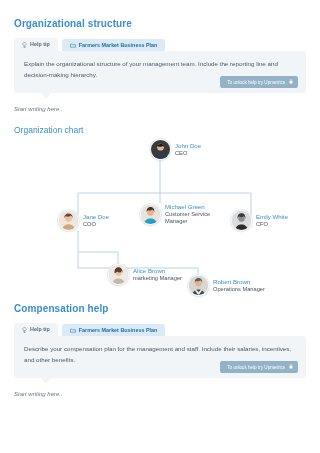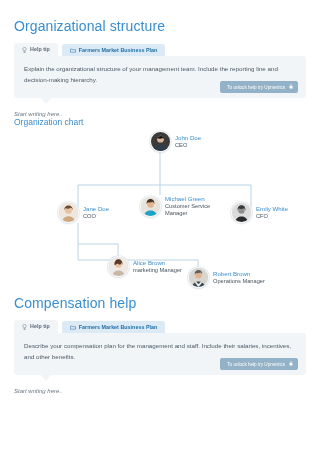--- a/index.html
+++ b/index.html
@@ -8,30 +8,31 @@
     background:#ffffff;
     font-family:"Liberation Sans", sans-serif;
     color:#3c4858;
     position:relative;
     overflow:hidden;
   }
   .page { position:relative; width:320px; height:453px; padding:0 14px; }
 
   .section-title {
     color:#3a8ecf;
-    font-size:14px;
-    font-weight:400;
+    font-size:10px;
+    font-weight:700;
     letter-spacing:.1px;
     margin-top:18px;
     margin-bottom:9px;
   }
   .sub-title {
     color:#3a8ecf;
     font-size:8.5px;
     font-weight:400;
+    margin-top:13px;
     margin-bottom:2px;
   }
 
   
   .tipwrap { position:relative; }
   .tabs { display:flex; align-items:flex-end; gap:4px; }
   .tab {
     display:flex; align-items:center; gap:3px;
     padding:4px 8px 3px 8px;
     font-size:5.4px;

